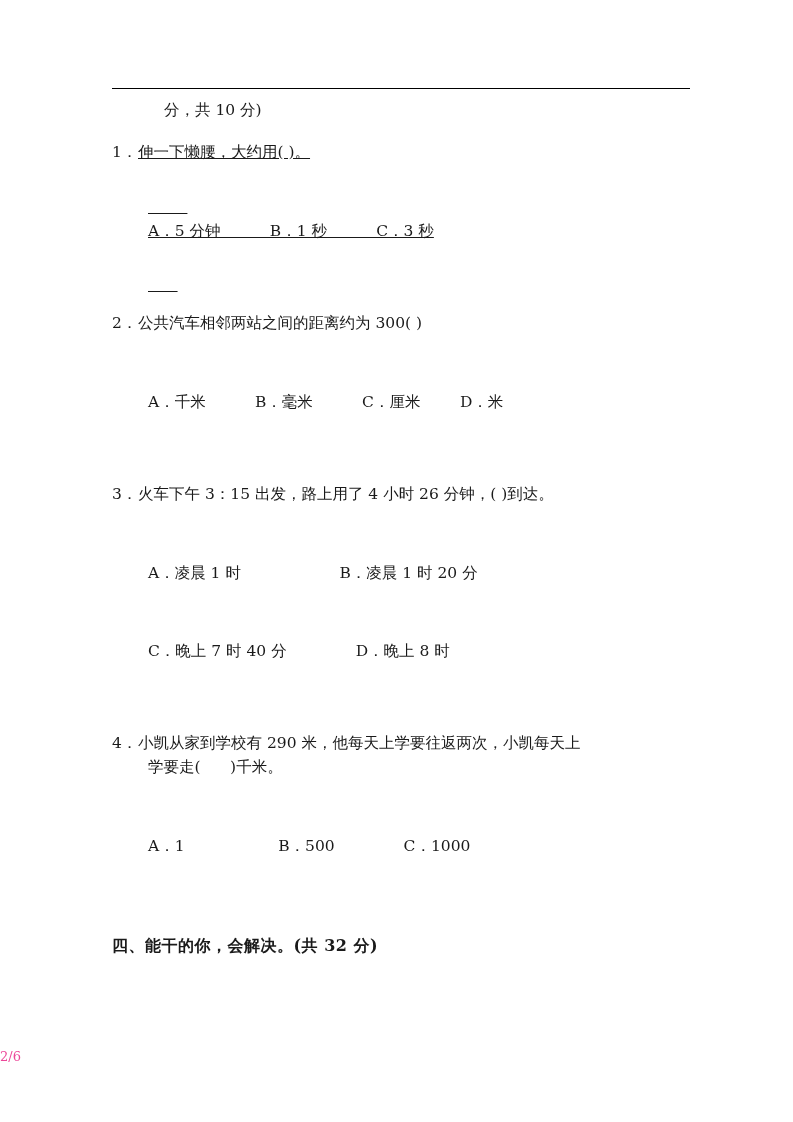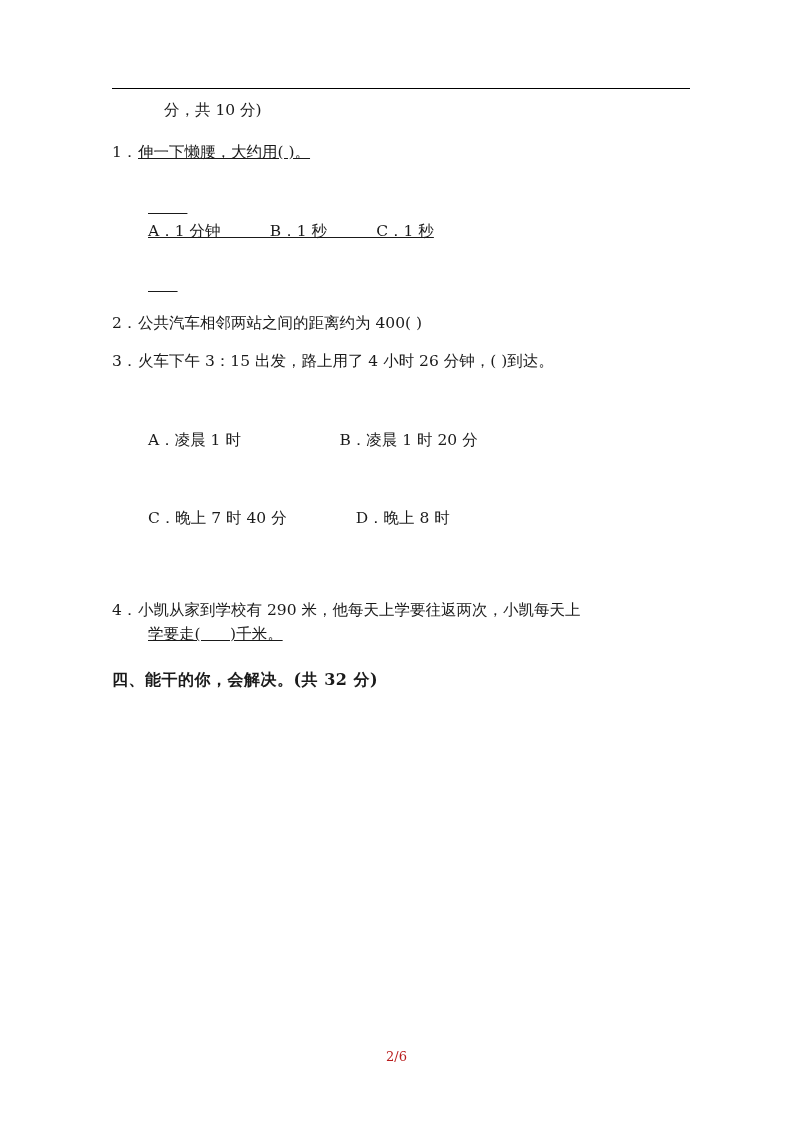--- a/index.html
+++ b/index.html
@@ -62,69 +62,73 @@
   .section-head {
     font-weight: bold;
     margin: 22px 0 14px 0;
     font-size: 16px;
     letter-spacing: .5px;
   }
   .hang {
     margin-left: 36px;
     white-space: pre;
     display: block;
-    text-decoration: underline;
   }
   .footer {
     position: absolute;
     left: 0;
     right: 0;
     bottom: 58px;
-    text-align: center;
     font-size: 13px;
     font-family: "DejaVu Serif", "Liberation Serif", serif;
-    color: #b91c1c;
+    color: #ec4899;
   }
   .first-line {
     margin-left: 52px;
     white-space: pre;
   }
 </style>
 </head>
 <body>
 
 <div class="page">
   <div class="top-rule"></div>
 
   <div class="content">
 
     <div class="first-line">分，共 10 分)</div>
 
     <div class="q" style="margin-top:18px;text-decoration:underline;">
       <span class="num">1．</span><span class="stem">伸一下懒腰，大约用(        )。</span>
       <div class="opts">
-        <span class="opts-row">A．1 分钟          B．1 秒          C．1 秒</span>
+        <span class="opts-row">A．5 分钟          B．1 秒          C．3 秒</span>
       </div>
     </div>
 
     <div class="q">
-      <span class="num">2．</span><span class="stem">公共汽车相邻两站之间的距离约为 400(      )</span>
+      <span class="num">2．</span><span class="stem">公共汽车相邻两站之间的距离约为 300(      )</span>
+      <div class="opts">
+        <span class="opts-row">A．千米          B．毫米          C．厘米        D．米</span>
+      </div>
     </div>
 
     <div class="q">
       <span class="num">3．</span><span class="stem">火车下午 3：15 出发，路上用了 4 小时 26 分钟，(      )到达。</span>
       <div class="opts">
         <span class="opts-row">A．凌晨 1 时                    B．凌晨 1 时 20 分</span>
         <span class="opts-row">C．晚上 7 时 40 分              D．晚上 8 时</span>
       </div>
     </div>
 
     <div class="q">
       <span class="num">4．</span><span class="stem">小凯从家到学校有 290 米，他每天上学要往返两次，小凯每天上</span>
       <span class="hang">学要走(      )千米。</span>
+      <div class="opts">
+        <span class="opts-row">A．1                   B．500              C．1000</span>
+      </div>
     </div>
 
 
     <div class="section-head">四、能干的你，会解决。(共 32 分)</div>
 
   </div>
 
   <div class="footer">2/6</div>
 </div>
 

